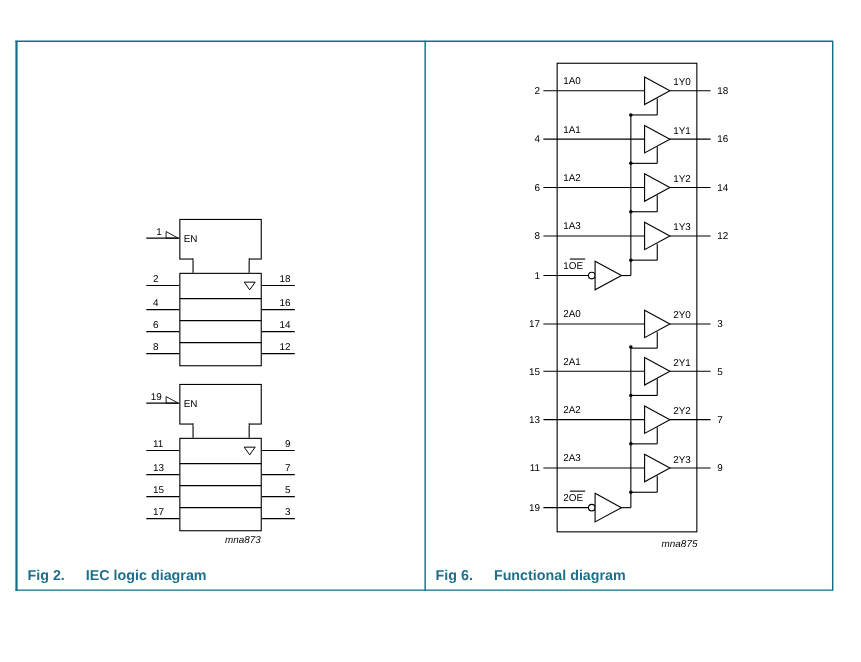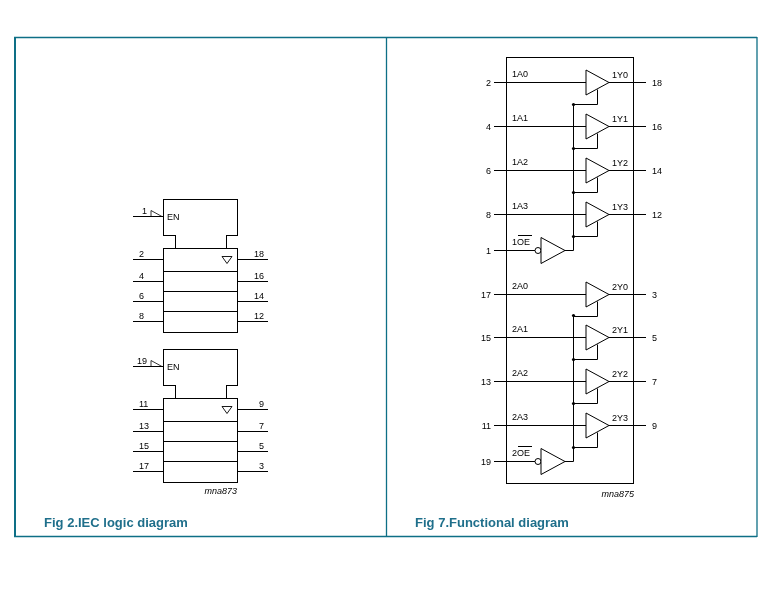--- a/index.html
+++ b/index.html
@@ -1,19 +1,19 @@
 <!DOCTYPE html>
 <html><head>
 <meta charset="utf-8">
 <style>
   html, body { margin: 0; padding: 0; background: #ffffff; }
   body { width: 783px; height: 602px; position: relative; overflow: hidden; font-family: "Liberation Sans", sans-serif; }
   #frame { position: absolute; left: 0; top: 0; }
   .caption { position: absolute; top: 515px; font-family: "Liberation Sans", sans-serif; font-weight: bold; font-size: 13px; color: #1f6f8b; white-space: nowrap; }
-  .caption .num { display: inline-block; width: 53px; text-align: right; }
+  .caption .num { display: inline-block; width: 53px; }
   svg text { font-family: "Liberation Sans", sans-serif; fill: #000; }
 </style>
 </head>
 <body>
 
 <svg id="frame" width="783" height="602">
 
   <line x1="15" y1="37" x2="15" y2="537" stroke="#0e6f86" stroke-width="2"></line>
   <line x1="14" y1="37.5" x2="757" y2="37.5" stroke="#0e6f86" stroke-width="1.3"></line>
   <line x1="757" y1="37" x2="757" y2="537" stroke="#0e6f86" stroke-width="1.3"></line>
@@ -205,14 +205,14 @@
         <line x1="565" y1="461.5" x2="573.5" y2="461.5" stroke="#000" stroke-width="1" fill="none"></line>
       </g>
     </g>
   <text x="634" y="497" font-size="9" font-style="italic" text-anchor="end">mna875</text>
 </svg>
 
 <div class="caption" style="left:25px;">
   <span class="num">Fig 2.</span><span>IEC logic diagram</span>
 </div>
 <div class="caption" style="left:396px;">
-  <span class="num">Fig 7.</span><span>Functional diagram</span>
+  <span class="num">Fig 6.</span><span>Functional diagram</span>
 </div>
 
 </body></html>

